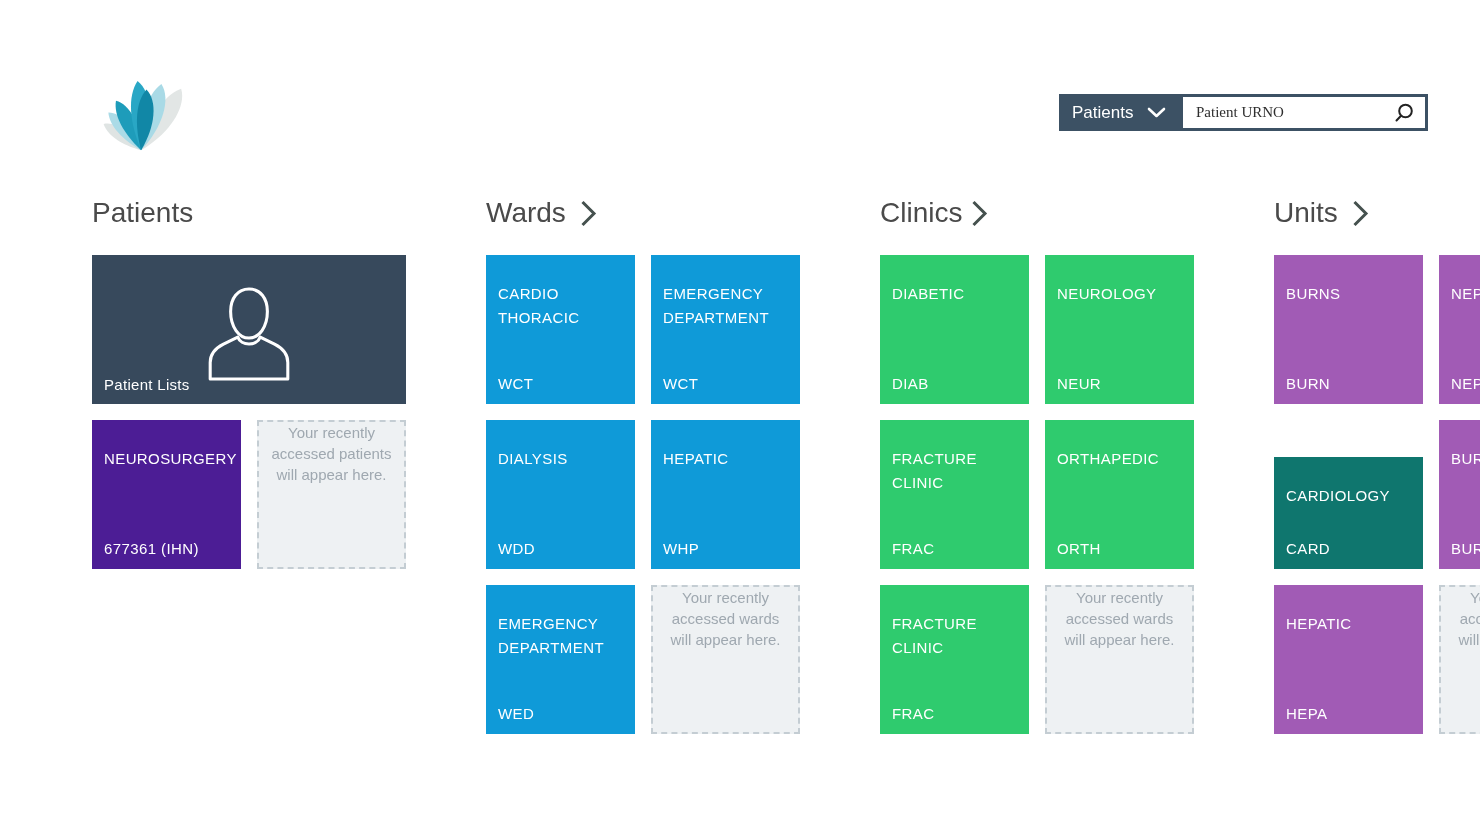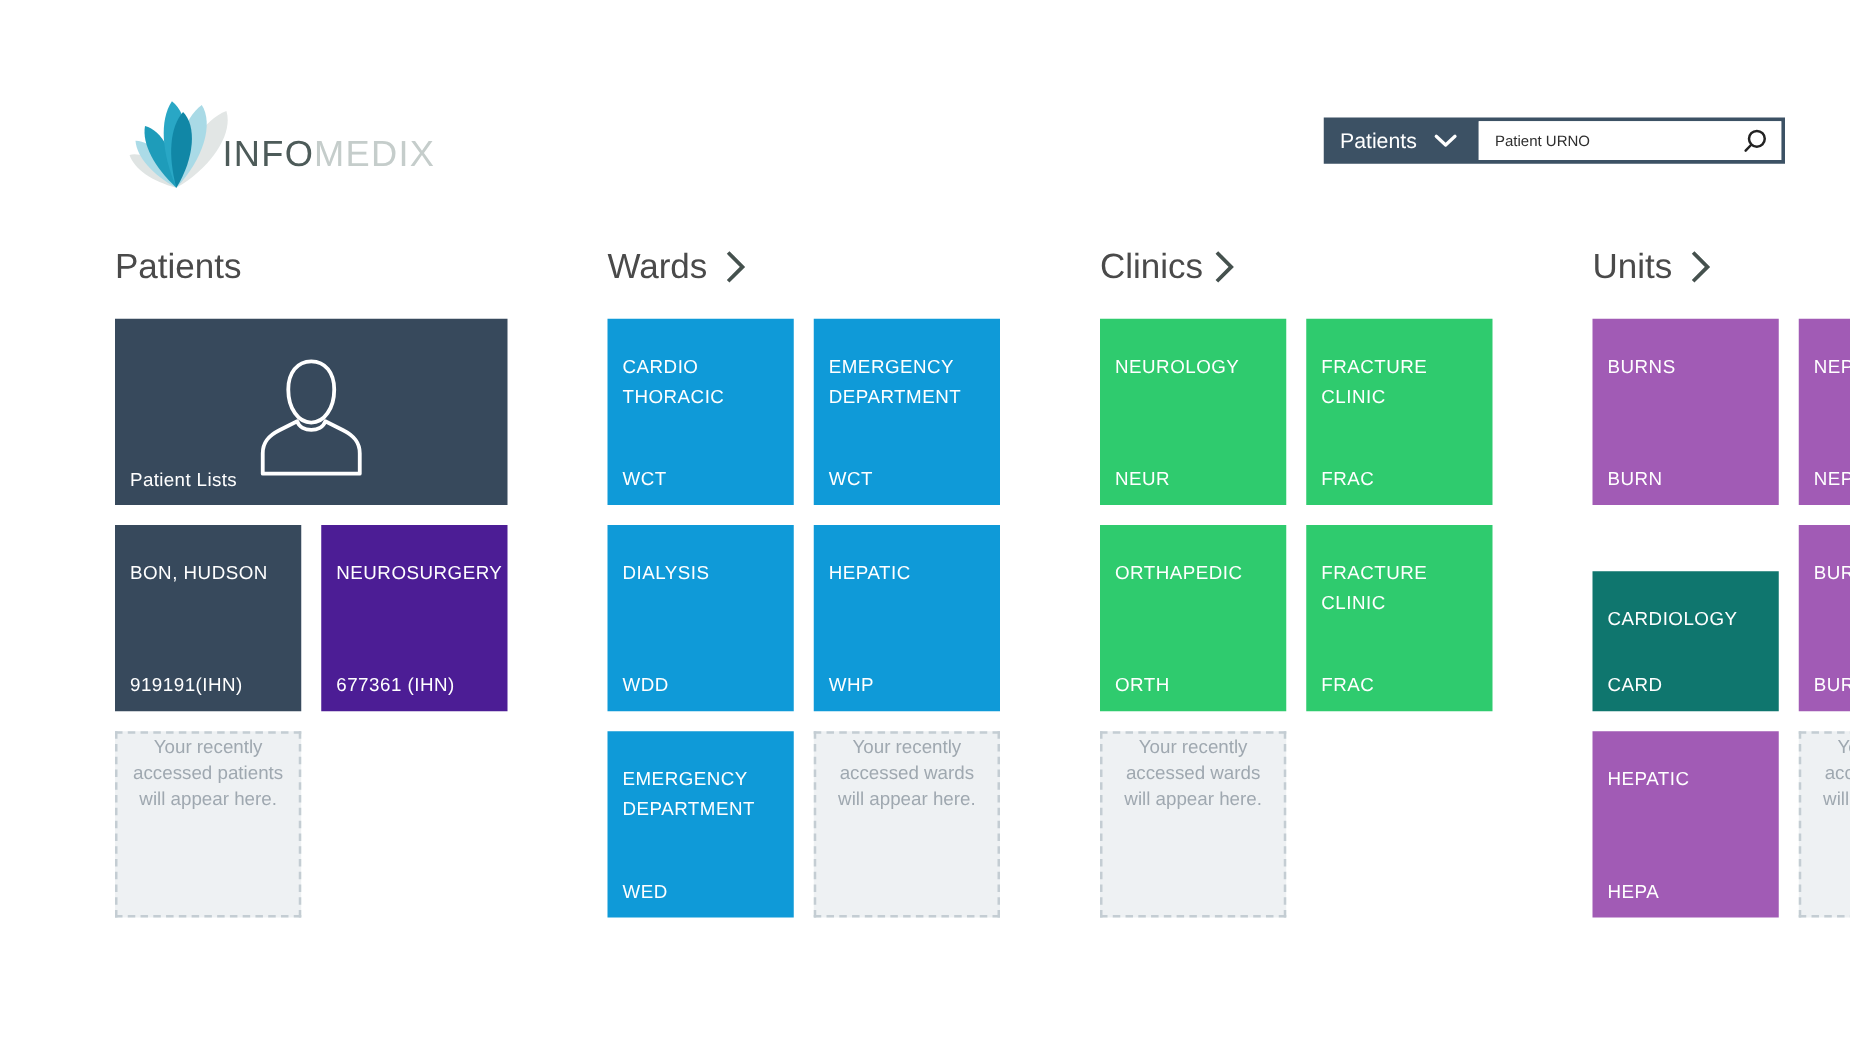--- a/index.html
+++ b/index.html
@@ -13,21 +13,21 @@
   .brand{position:absolute;left:86px;top:44px;font-size:29px;letter-spacing:1px;white-space:nowrap;}
   .brand .b1{color:#4d5b59;}
   .brand .b2{color:#c5cdcb;}
   
   .search{position:absolute;left:1059px;top:94px;width:369px;height:37px;background:#3c5164;}
   .search-cat{position:absolute;left:0;top:0;width:124px;height:37px;display:flex;align-items:center;
     padding-left:13px;box-sizing:border-box;color:#fff;font-size:17px;cursor:pointer;}
   .search-cat svg{margin-left:14px;}
   .search-field{position:absolute;left:124px;top:3px;right:3px;bottom:3px;background:#fff;}
   .search-field input{position:absolute;left:0;top:0;width:100%;height:100%;border:none;outline:none;
-    padding:0 40px 0 13px;box-sizing:border-box;font-size:12px;font-family:Liberation Sans, sans-serif;color:#2e2e2e;}
+    padding:0 40px 0 13px;box-sizing:border-box;font-size:15px;font-family:Liberation Serif, serif;color:#2e2e2e;}
   .search-field input::placeholder{color:#2e2e2e;opacity:1;}
   .search-glass{position:absolute;right:10px;top:5px;cursor:pointer;}
   
   .board{position:absolute;left:92px;top:197px;display:flex;gap:80px;}
   .column{width:314px;flex-shrink:0;}
   .col-header{display:flex;align-items:center;height:32px;margin:0 0 26px 0;cursor:default;}
   .col-header .title{font-size:28px;font-weight:400;color:#4a4a4a;}
   .col-header svg{margin-left:14px;}
   .col-header.linked{cursor:pointer;}
   .tiles{display:grid;grid-template-columns:149px 149px;grid-auto-rows:149px;gap:16px;}
@@ -53,21 +53,20 @@
     <g transform="translate(64,106)">
       <path d="M0,0 C-10,-38 -8,-72 8,-90 C24,-74 22,-36 0,0 Z" fill="#e2e6e5" transform="rotate(28) scale(1.06)"></path>
       <path d="M0,0 C-10,-38 -8,-72 8,-90 C24,-74 22,-36 0,0 Z" fill="#a9dae6" transform="rotate(12) scale(1.0)"></path>
       <path d="M0,0 C-10,-38 -8,-72 8,-90 C24,-74 22,-36 0,0 Z" fill="#dfe4e3" transform="rotate(-60) scale(0.66)"></path>
       <path d="M0,0 C-10,-38 -8,-72 8,-90 C24,-74 22,-36 0,0 Z" fill="#abdbe7" transform="rotate(-46) scale(0.72)"></path>
       <path d="M0,0 C-10,-38 -8,-72 8,-90 C24,-74 22,-36 0,0 Z" fill="#1e9cba" transform="rotate(-32) scale(0.80)"></path>
       <path d="M0,0 C-10,-38 -8,-72 8,-90 C24,-74 22,-36 0,0 Z" fill="#29a7c5" transform="rotate(-8) scale(1.0)"></path>
       <path d="M0,0 C-10,-38 -8,-72 8,-90 C24,-74 22,-36 0,0 Z" fill="#1187a6" transform="rotate(0) scale(0.88)"></path>
     </g>
   </svg>
-  <div class="brand"><span class="b1">INFO</span><span class="b2">MEDIX</span></div>
 </div>
 
 <div class="search" style="background: rgb(60, 81, 100);">
   <div class="search-cat">
     <span>Patients</span>
     <svg width="19" height="11" viewBox="0 0 19 11">
       <polyline points="2,2 9.5,9 17,2" fill="none" stroke="#ffffff" stroke-width="2.6" stroke-linecap="round" stroke-linejoin="round"></polyline>
     </svg>
   </div>
   <div class="search-field">
@@ -86,24 +85,20 @@
       <span class="title">Patients</span>
     </div>
     <div class="tiles">
       <div class="tile navy big" style="background: rgb(55, 73, 92);">
         <svg width="94" height="96" viewBox="0 0 92 94">
           <path d="M46,3 C57,3 64,12 64,25 C64,40 56,51 46,51 C36,51 28,40 28,25 C28,12 35,3 46,3 Z" fill="none" stroke="#ffffff" stroke-width="3" stroke-linejoin="round"></path>
           <path d="M8,91 L8,75 C8,66 13,61 21,57 L35,50 C38,59 54,59 57,50 L71,57 C79,61 84,66 84,75 L84,91 Z" fill="none" stroke="#ffffff" stroke-width="3" stroke-linejoin="round"></path>
         </svg>
         <span class="biglabel">Patient Lists</span>
       </div>
-      <div class="tile navy" style="background: rgb(55, 73, 92);">
-        <div class="tlabel">BON, HUDSON</div>
-        <div class="code">919191(IHN)</div>
-      </div>
       <div class="tile navy" style="background: #4c1d95;">
         <div class="tlabel">NEUROSURGERY</div>
         <div class="code">677361 (IHN)</div>
       </div>
       <div class="tile placeholder">
         <span>Your recently accessed patients will appear here.</span>
       </div>
     </div>
   </section>
 
@@ -143,20 +138,24 @@
 
   <section class="column">
     <div class="col-header linked">
       <span class="title">Clinics</span>
       <svg width="17" height="27" viewBox="0 0 17 27" style="margin-left:9px;">
         <polyline points="2.5,2 14,13.5 2.5,25" fill="none" stroke="#45514e" stroke-width="3" stroke-linejoin="miter"></polyline>
       </svg>
     </div>
     <div class="tiles">
       <div class="tile green" style="background: rgb(47, 203, 110);">
+        <div class="tlabel">DIABETIC</div>
+        <div class="code">DIAB</div>
+      </div>
+      <div class="tile green" style="background: rgb(47, 203, 110);">
         <div class="tlabel">NEUROLOGY</div>
         <div class="code">NEUR</div>
       </div>
       <div class="tile green" style="background: rgb(47, 203, 110);">
         <div class="tlabel">FRACTURE CLINIC</div>
         <div class="code">FRAC</div>
       </div>
       <div class="tile green" style="background: rgb(47, 203, 110);">
         <div class="tlabel">ORTHAPEDIC</div>
         <div class="code">ORTH</div>

